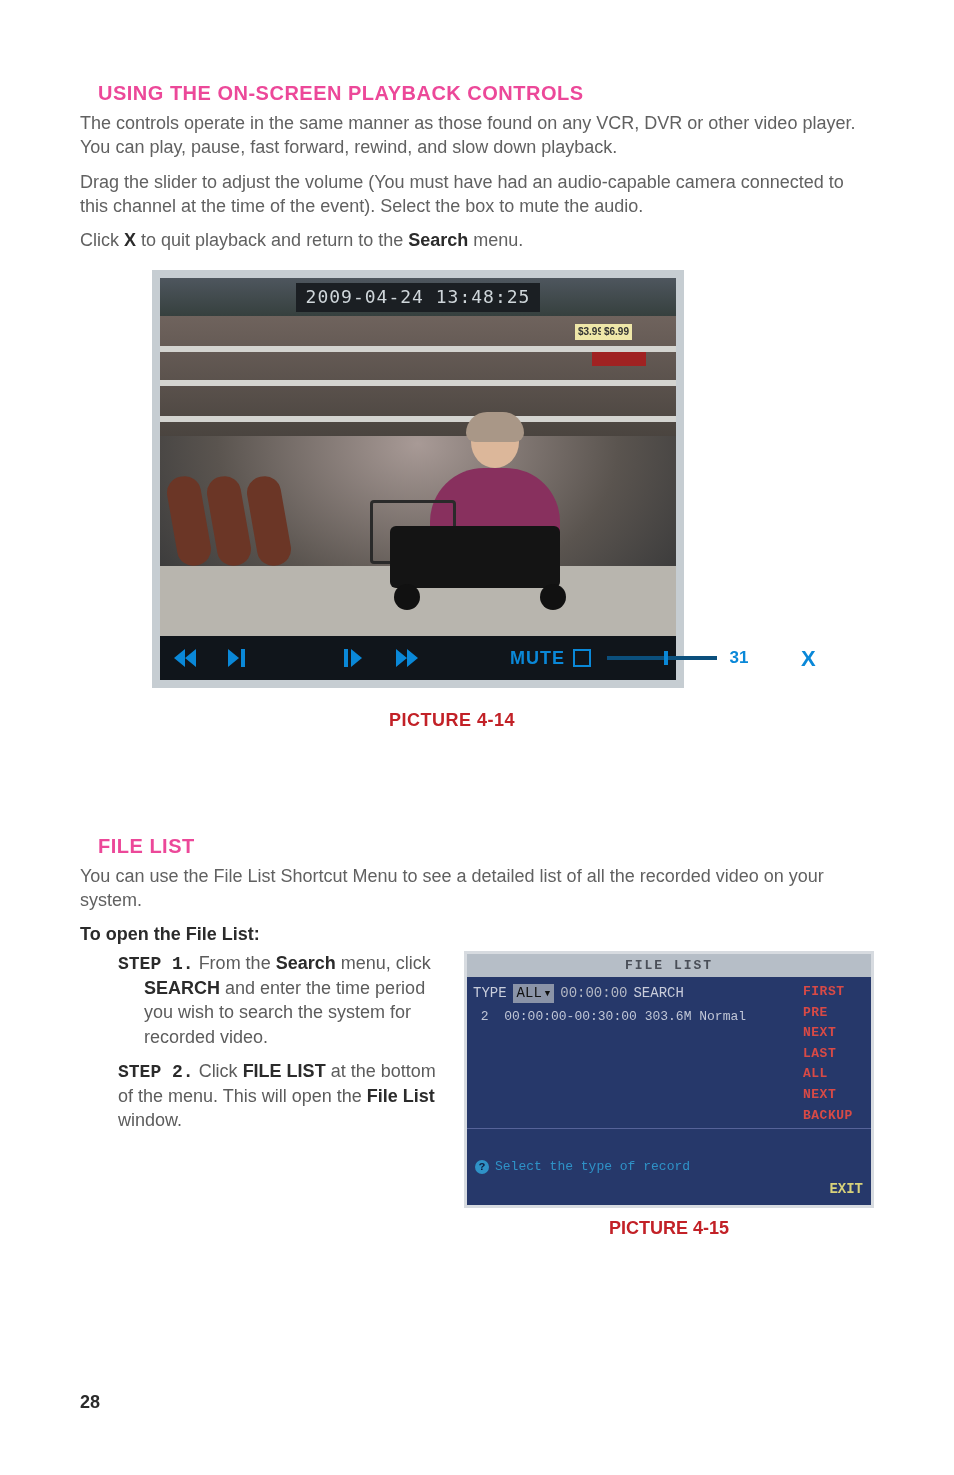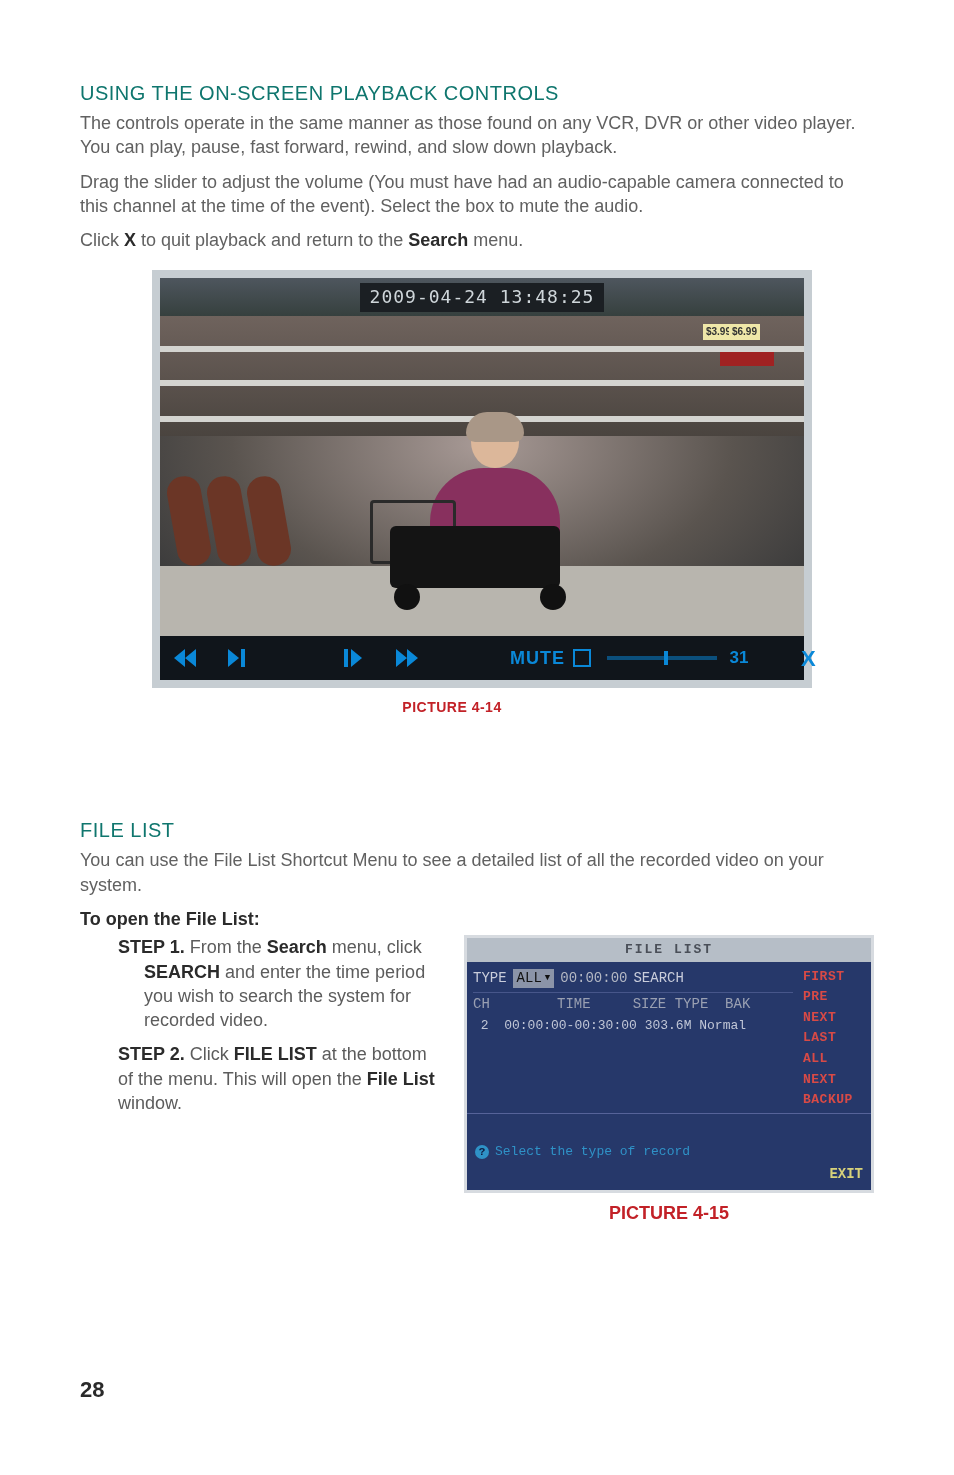--- a/index.html
+++ b/index.html
@@ -7,36 +7,36 @@
     font-family: Helvetica, Arial, sans-serif;
     background: #fff;
     color: #3a3a3a;
     width: 954px;
     padding: 80px 80px 60px 80px;
     box-sizing: border-box;
     font-size: 18px;
     line-height: 1.35;
   }
   .section-heading {
-    color: #0f766e;
-    font-weight: 400;
+    color: #ec4899;
+    font-weight: 700;
     font-size: 20px;
     letter-spacing: 0.5px;
-    margin: 0 0 4px 0;
+    margin: 0 0 4px 18px;
   }
   .para {
     margin: 0 0 10px 0;
     color: #616161;
   }
   .video-wrap {
     margin: 18px 0 10px 72px;
     width: 600px;
   }
   .video-frame {
-    width: 660px;
+    width: 532px;
     border: 8px solid #c6cdd2;
     box-sizing: border-box;
     background: #f0abfc;
   }
   .video-top {
     height: 38px;
     background: linear-gradient(#4e565e,#36403e);
     display: flex;
     align-items: center;
     justify-content: center;
@@ -139,22 +139,22 @@
   .vol-val{
     color:#0a88d8; font-weight:700; font-size:17px; min-width:28px; text-align:center;
   }
   .close-x{
     color:#0a88d8; font-weight:900; font-size:22px; margin-left:18px;
   }
   .pic-caption{
     text-align:center;
     color:#c22127;
     font-weight:700;
-    font-size:14px;
-    margin-top:10px;
+    font-size:18px;
+    margin-top:20px;
     letter-spacing:0.5px;
   }
   .gap-large{height:90px;}
   .sub-heading{
     font-weight:800;
     font-size:18px;
     color:#2b2b2b;
     margin:8px 0 4px 0;
   }
   .two-col{
@@ -165,21 +165,21 @@
   .steps{
     flex:1;
     padding-left:38px;
   }
   .step{
     margin-bottom:10px;
     color:#5c5c5c;
     position:relative;
     padding-left:0;
   }
-  .step-lead{ font-weight:800; color:#2b2b2b; }
+  .step-lead{ font-weight:800; color:#2b2b2b;font-family:Liberation Mono, monospace; }
   .step-bold{ font-weight:800; color:#2b2b2b; }
   .step-body{ padding-left:26px; display:block; }
   .filelist-wrap{
     width:410px;
   }
   .filelist-window{
     border:3px solid #d7dbe0;
     background:#26386a;
     color:#e4c971;
     font-family: "Courier New", monospace;
@@ -241,21 +241,21 @@
   .pic-caption2{
     text-align:center;
     color:#c22127;
     font-weight:700;
     font-size:18px;
     margin-top:8px;
   }
   .footer{
     margin-top:150px;
     font-weight:800;
-    font-size:22px;
+    font-size:18px;
     color:#2a2a2a;
   }
 </style>
 </head>
 <body>
 
 <div class="section-heading">USING THE ON-SCREEN PLAYBACK CONTROLS</div>
 <p class="para">The controls operate in the same manner as those found on any VCR, DVR or other video player. You can play, pause, fast forward, rewind, and slow down playback.</p>
 <p class="para">Drag the slider to adjust the volume (You must have had an audio-capable camera connected to this channel at the time of the event). Select the box to mute the audio.</p>
 <p class="para">
@@ -357,23 +357,20 @@
       <div class="fl-body">
         <div class="fl-main">
           <div class="fl-row1">
             <span class="fl-type-label">TYPE</span>
             <span class="fl-select">
               <span>ALL</span>
               <span class="arr">▼</span>
             </span>
             <span>00:00:00</span>
             <span class="fl-search">SEARCH</span>
-          </div>
-          <div class="fl-tablehead">
-            <span>CH</span>&nbsp;&nbsp;&nbsp;&nbsp;&nbsp;&nbsp;&nbsp;&nbsp;<span>TIME</span>&nbsp;&nbsp;&nbsp;&nbsp;&nbsp;<span>SIZE</span>&nbsp;<span>TYPE</span>&nbsp;&nbsp;<span>BAK</span>
           </div>
           <div id="fl-rows">
               <div class="fl-datarow"> 2  00:00:00-00:30:00 303.6M Normal</div>
             </div>
           <div style="height:60px;"></div>
         </div>
         <div class="fl-side" id="fl-side">
             <div>FIRST</div>
             <div>PRE</div>
             <div>NEXT</div>

